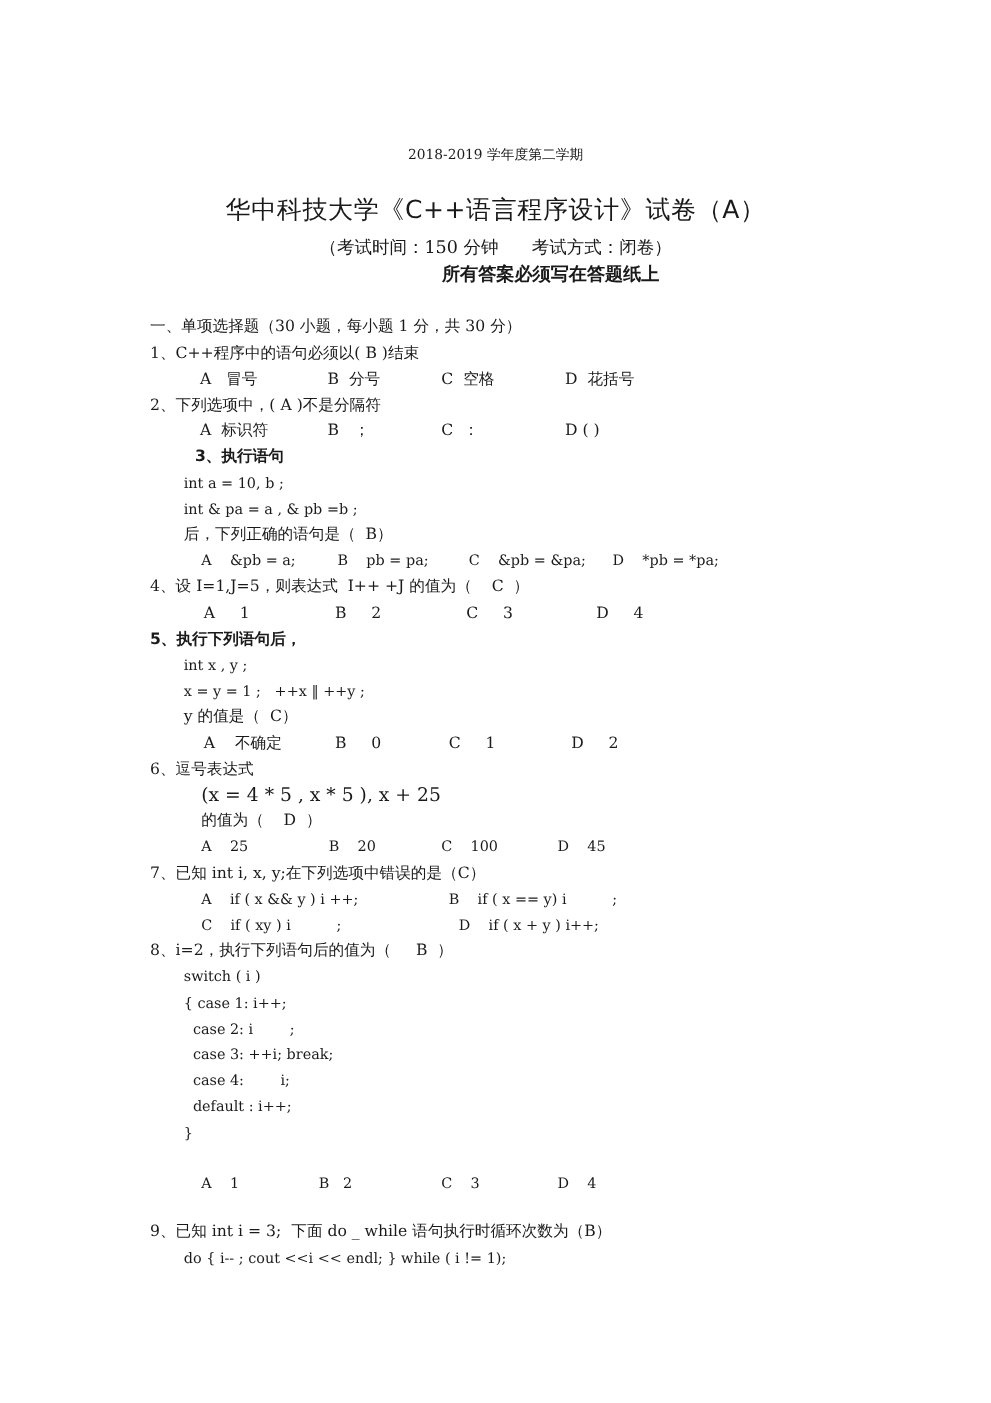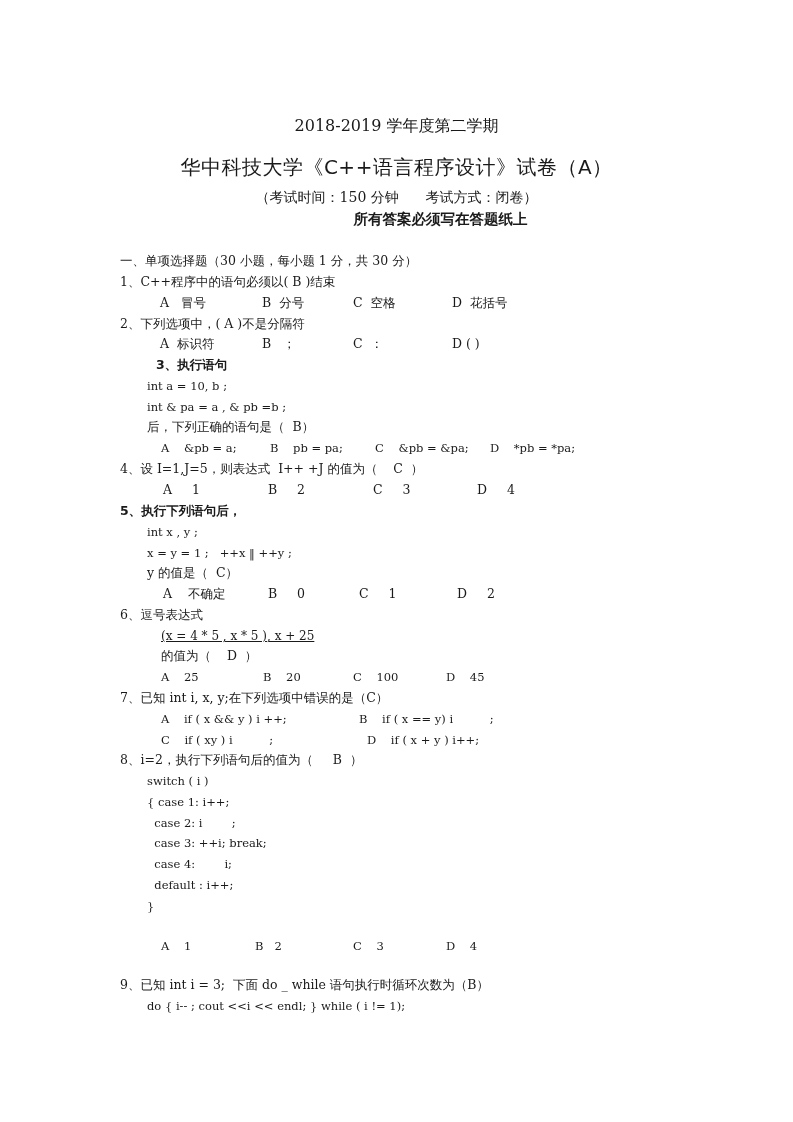--- a/index.html
+++ b/index.html
@@ -1,27 +1,27 @@
 <!DOCTYPE html>
 <html><head>
 <meta charset="utf-8">
 <style>
   html, body { margin: 0; padding: 0; background: #ffffff; }
   body { width: 793px; height: 1122px; position: relative; overflow: hidden;
          font-family: "DejaVu Serif", "Liberation Serif", serif; color: #1a1a1a; }
   .center { position: absolute; left: 0; width: 793px; text-align: center; white-space: pre; }
-  .term { top: 116px; font-size: 16px; }
+  .term { top: 116px; font-size: 11px; }
   .title { top: 154px; font-size: 20px; font-family: "DejaVu Sans", "Liberation Sans", sans-serif; letter-spacing: 0.5px; }
   .info { top: 189px; font-size: 14px; }
   .notice { top: 210px; font-size: 14.5px; font-weight: bold; font-family: "DejaVu Sans", "Liberation Sans", sans-serif; padding-left: 44px; }
   .line { position: absolute; font-size: 12.5px; white-space: pre; line-height: 16px; }
   .q { left: 120px; }
   .bold { font-weight: bold; font-family: "DejaVu Sans", "Liberation Sans", sans-serif; }
   .code { left: 147px; font-size: 11.5px; }
-  .code2 { left: 161px; font-size: 12px; text-decoration: underline; }
+  .code2 { left: 161px; font-size: 15px; }
   .opt { position: absolute; font-size: 12.5px; white-space: pre; line-height: 16px; }
   .opt.small { font-size: 11.5px; }
 </style>
 </head>
 <body>
 
 <div class="center term">2018-2019 学年度第二学期</div>
 <div class="center title">华中科技大学《C++语言程序设计》试卷（A）</div>
 <div class="center info">（考试时间：150 分钟      考试方式：闭卷）</div>
 <div class="center notice">所有答案必须写在答题纸上</div>

